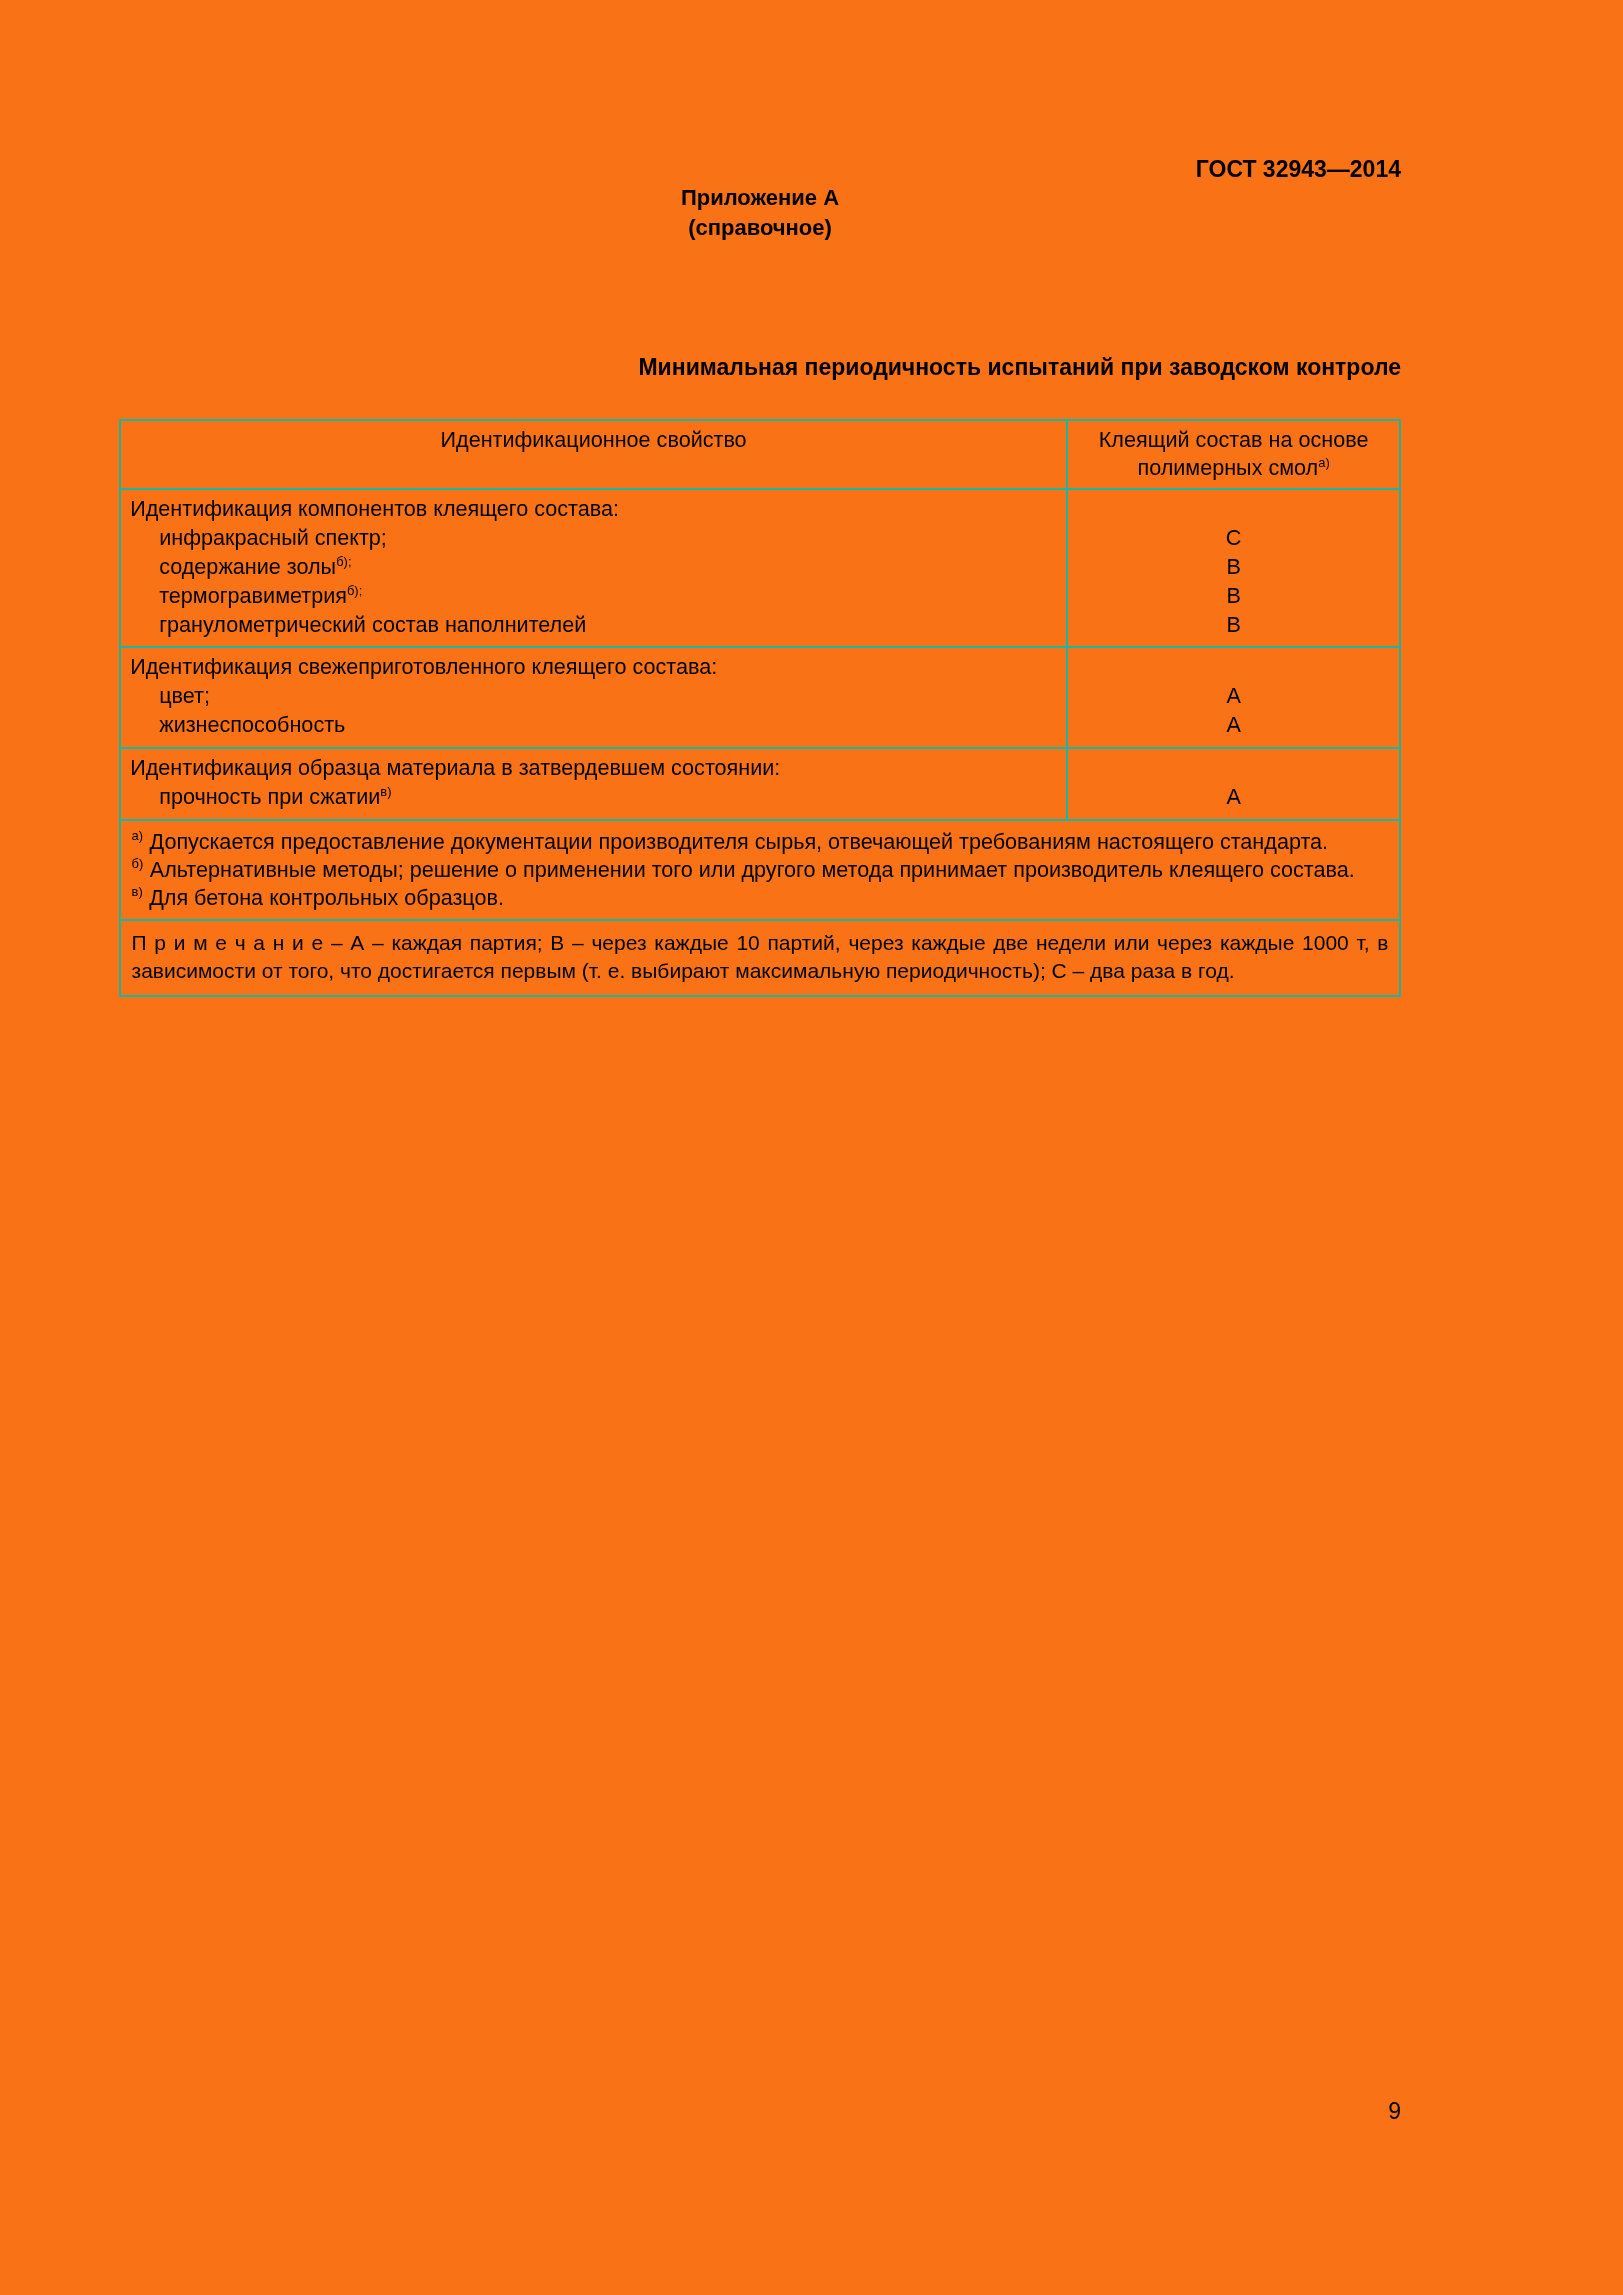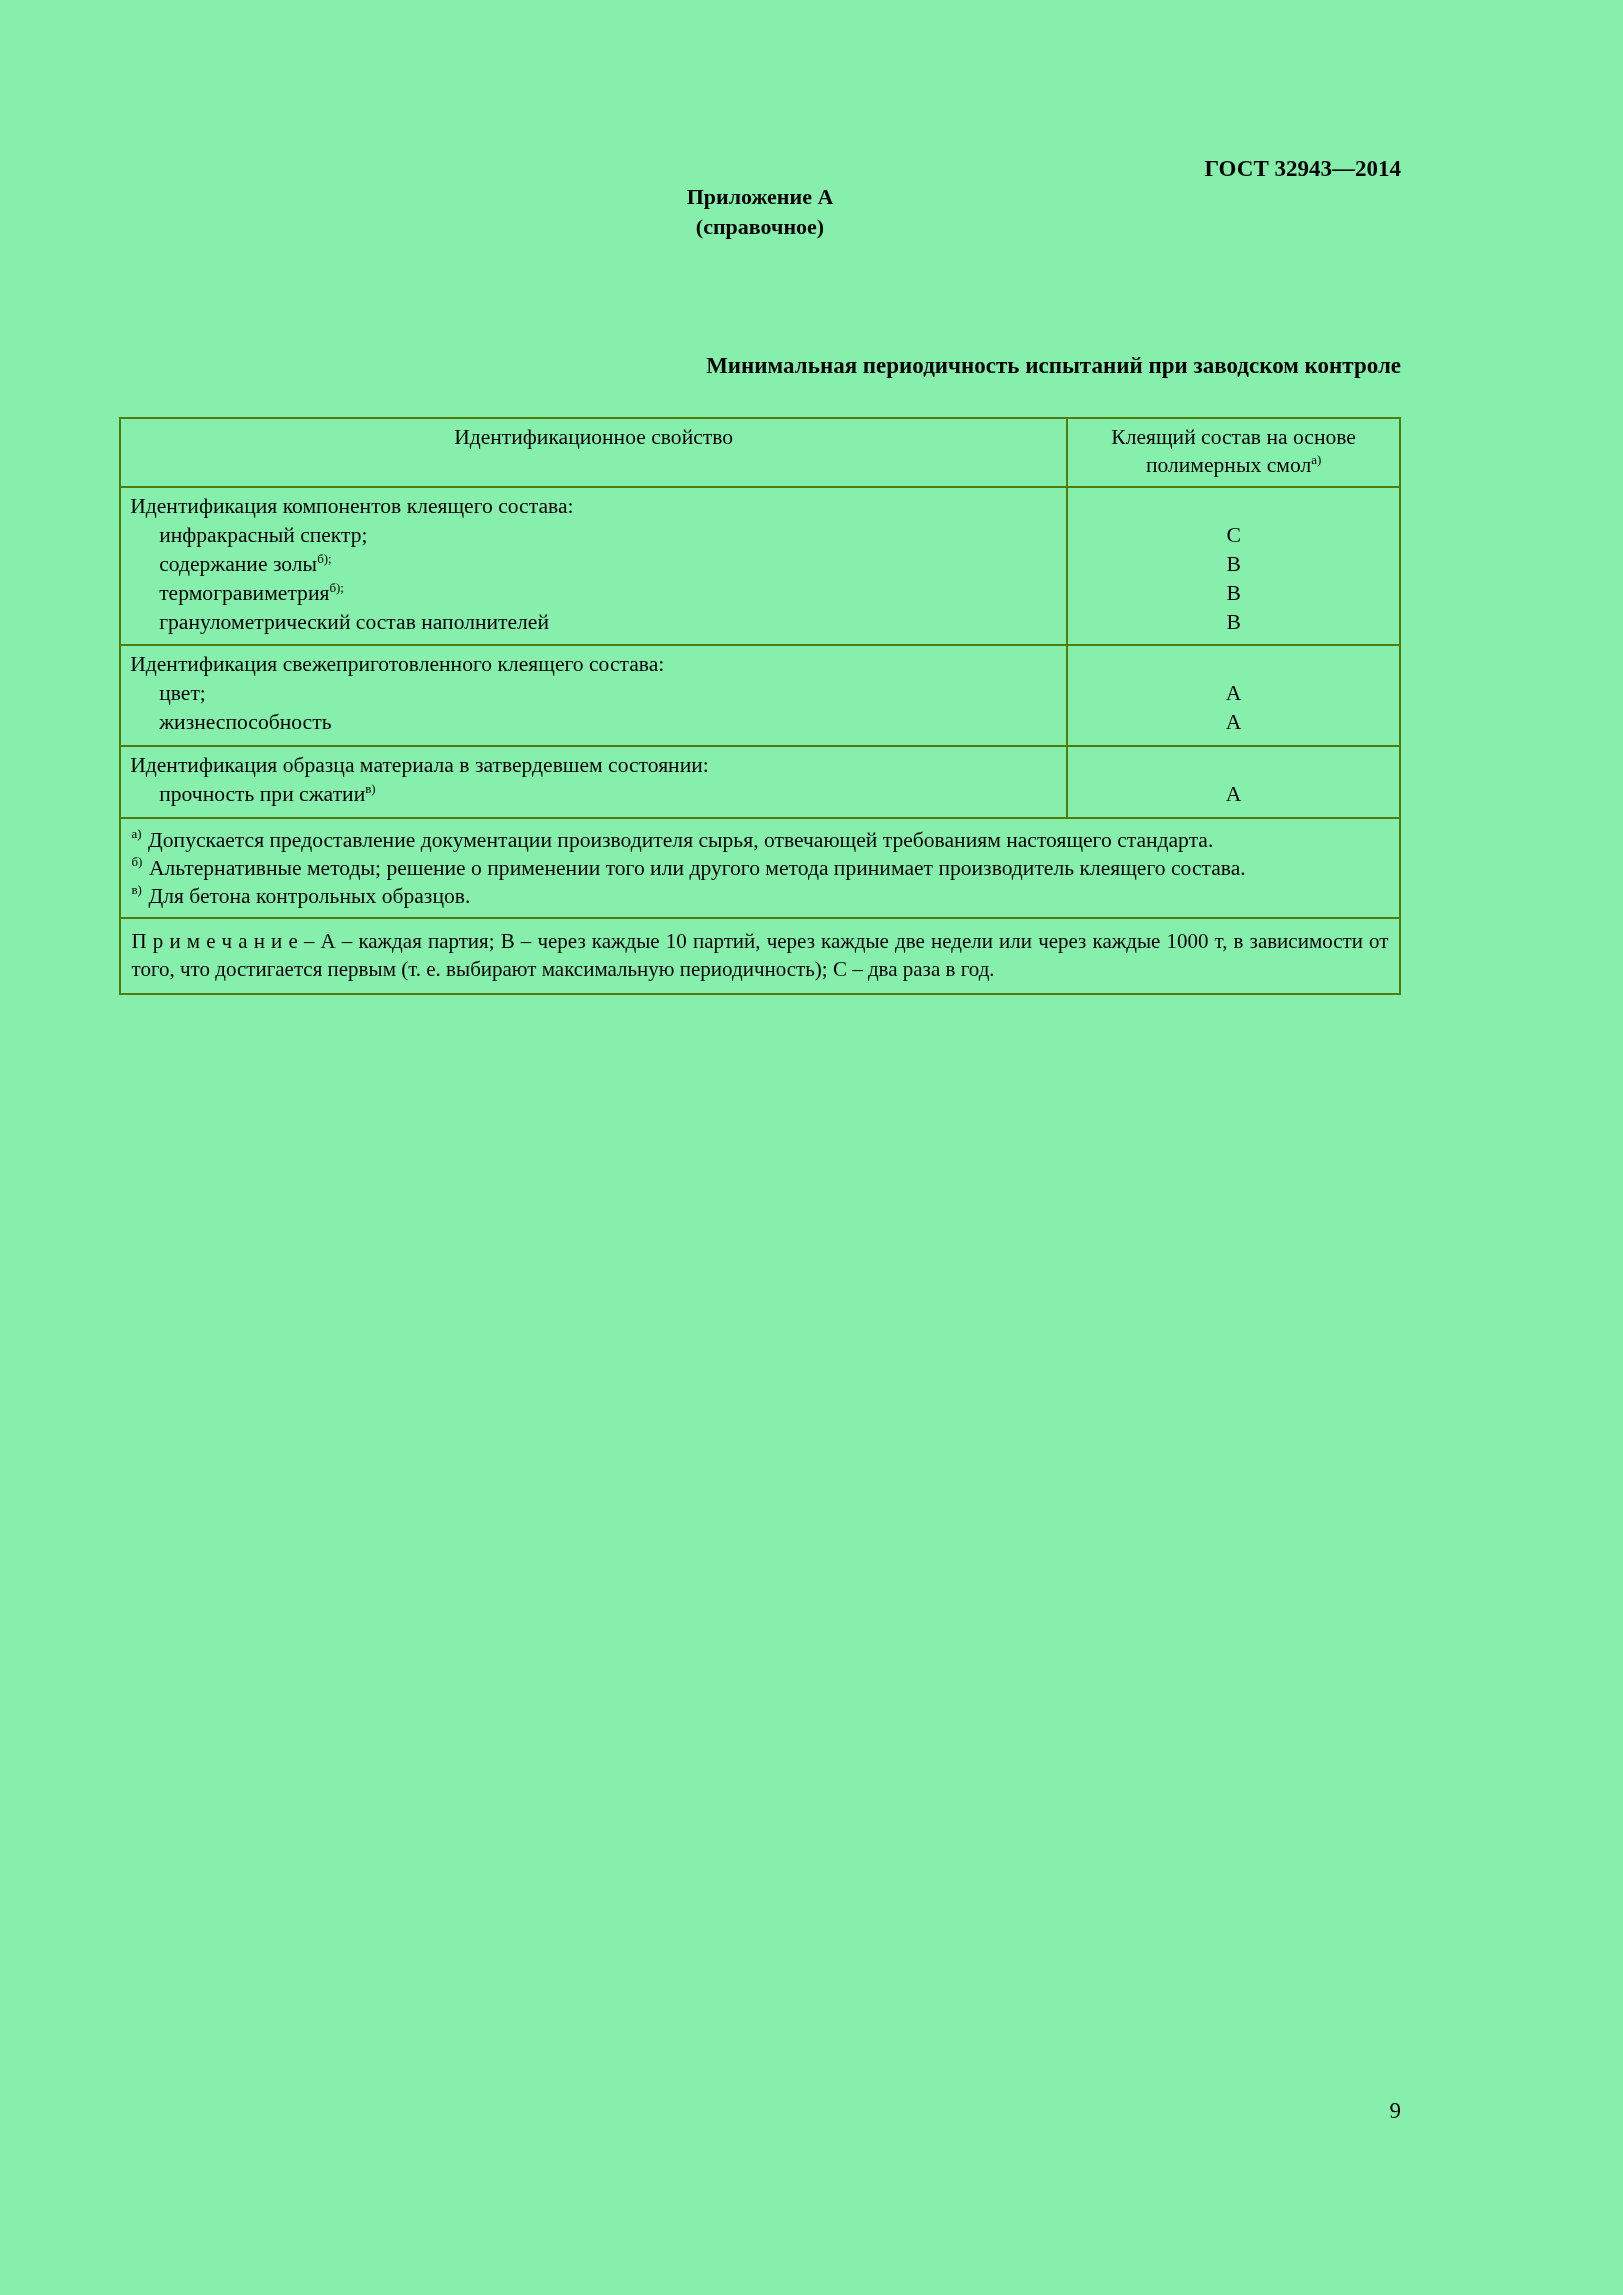--- a/index.html
+++ b/index.html
@@ -1,21 +1,21 @@
 <!DOCTYPE html>
 <html style="font-size:10.5px"><head>
 <meta charset="utf-8">
 <style>
   html, body { margin: 0; padding: 0; background: #ffffff; }
   .page {
     position: relative;
     width: 1623px;
     height: 2295px;
-    background: #86efac;
-    font-family: Liberation Serif, serif;
+    background: #f97316;
+    font-family: Liberation Sans, sans-serif;
     color: #000000;
     overflow: hidden;
   }
   .content {
     position: absolute;
     left: 119px;
     top: 156px;
     width: 1282px;
   }
   .gost-header {
@@ -36,21 +36,21 @@
     font-size: 23px;
   }
   table.main {
     border-collapse: collapse;
     width: 100%;
     margin-top: 38px;
     font-size: 21.6px;
     table-layout: fixed;
   }
   table.main td {
-    border: 2px solid #4d7c0f;
+    border: 2px solid #14b8a6;
     vertical-align: top;
   }
   col.c1 { width: 74%; }
   col.c2 { width: 26%; }
   td.hcell {
     text-align: center;
     vertical-align: middle;
     padding: 5.2px 7.9px 6.5px 7.9px;
     line-height: 27.5px;
   }

